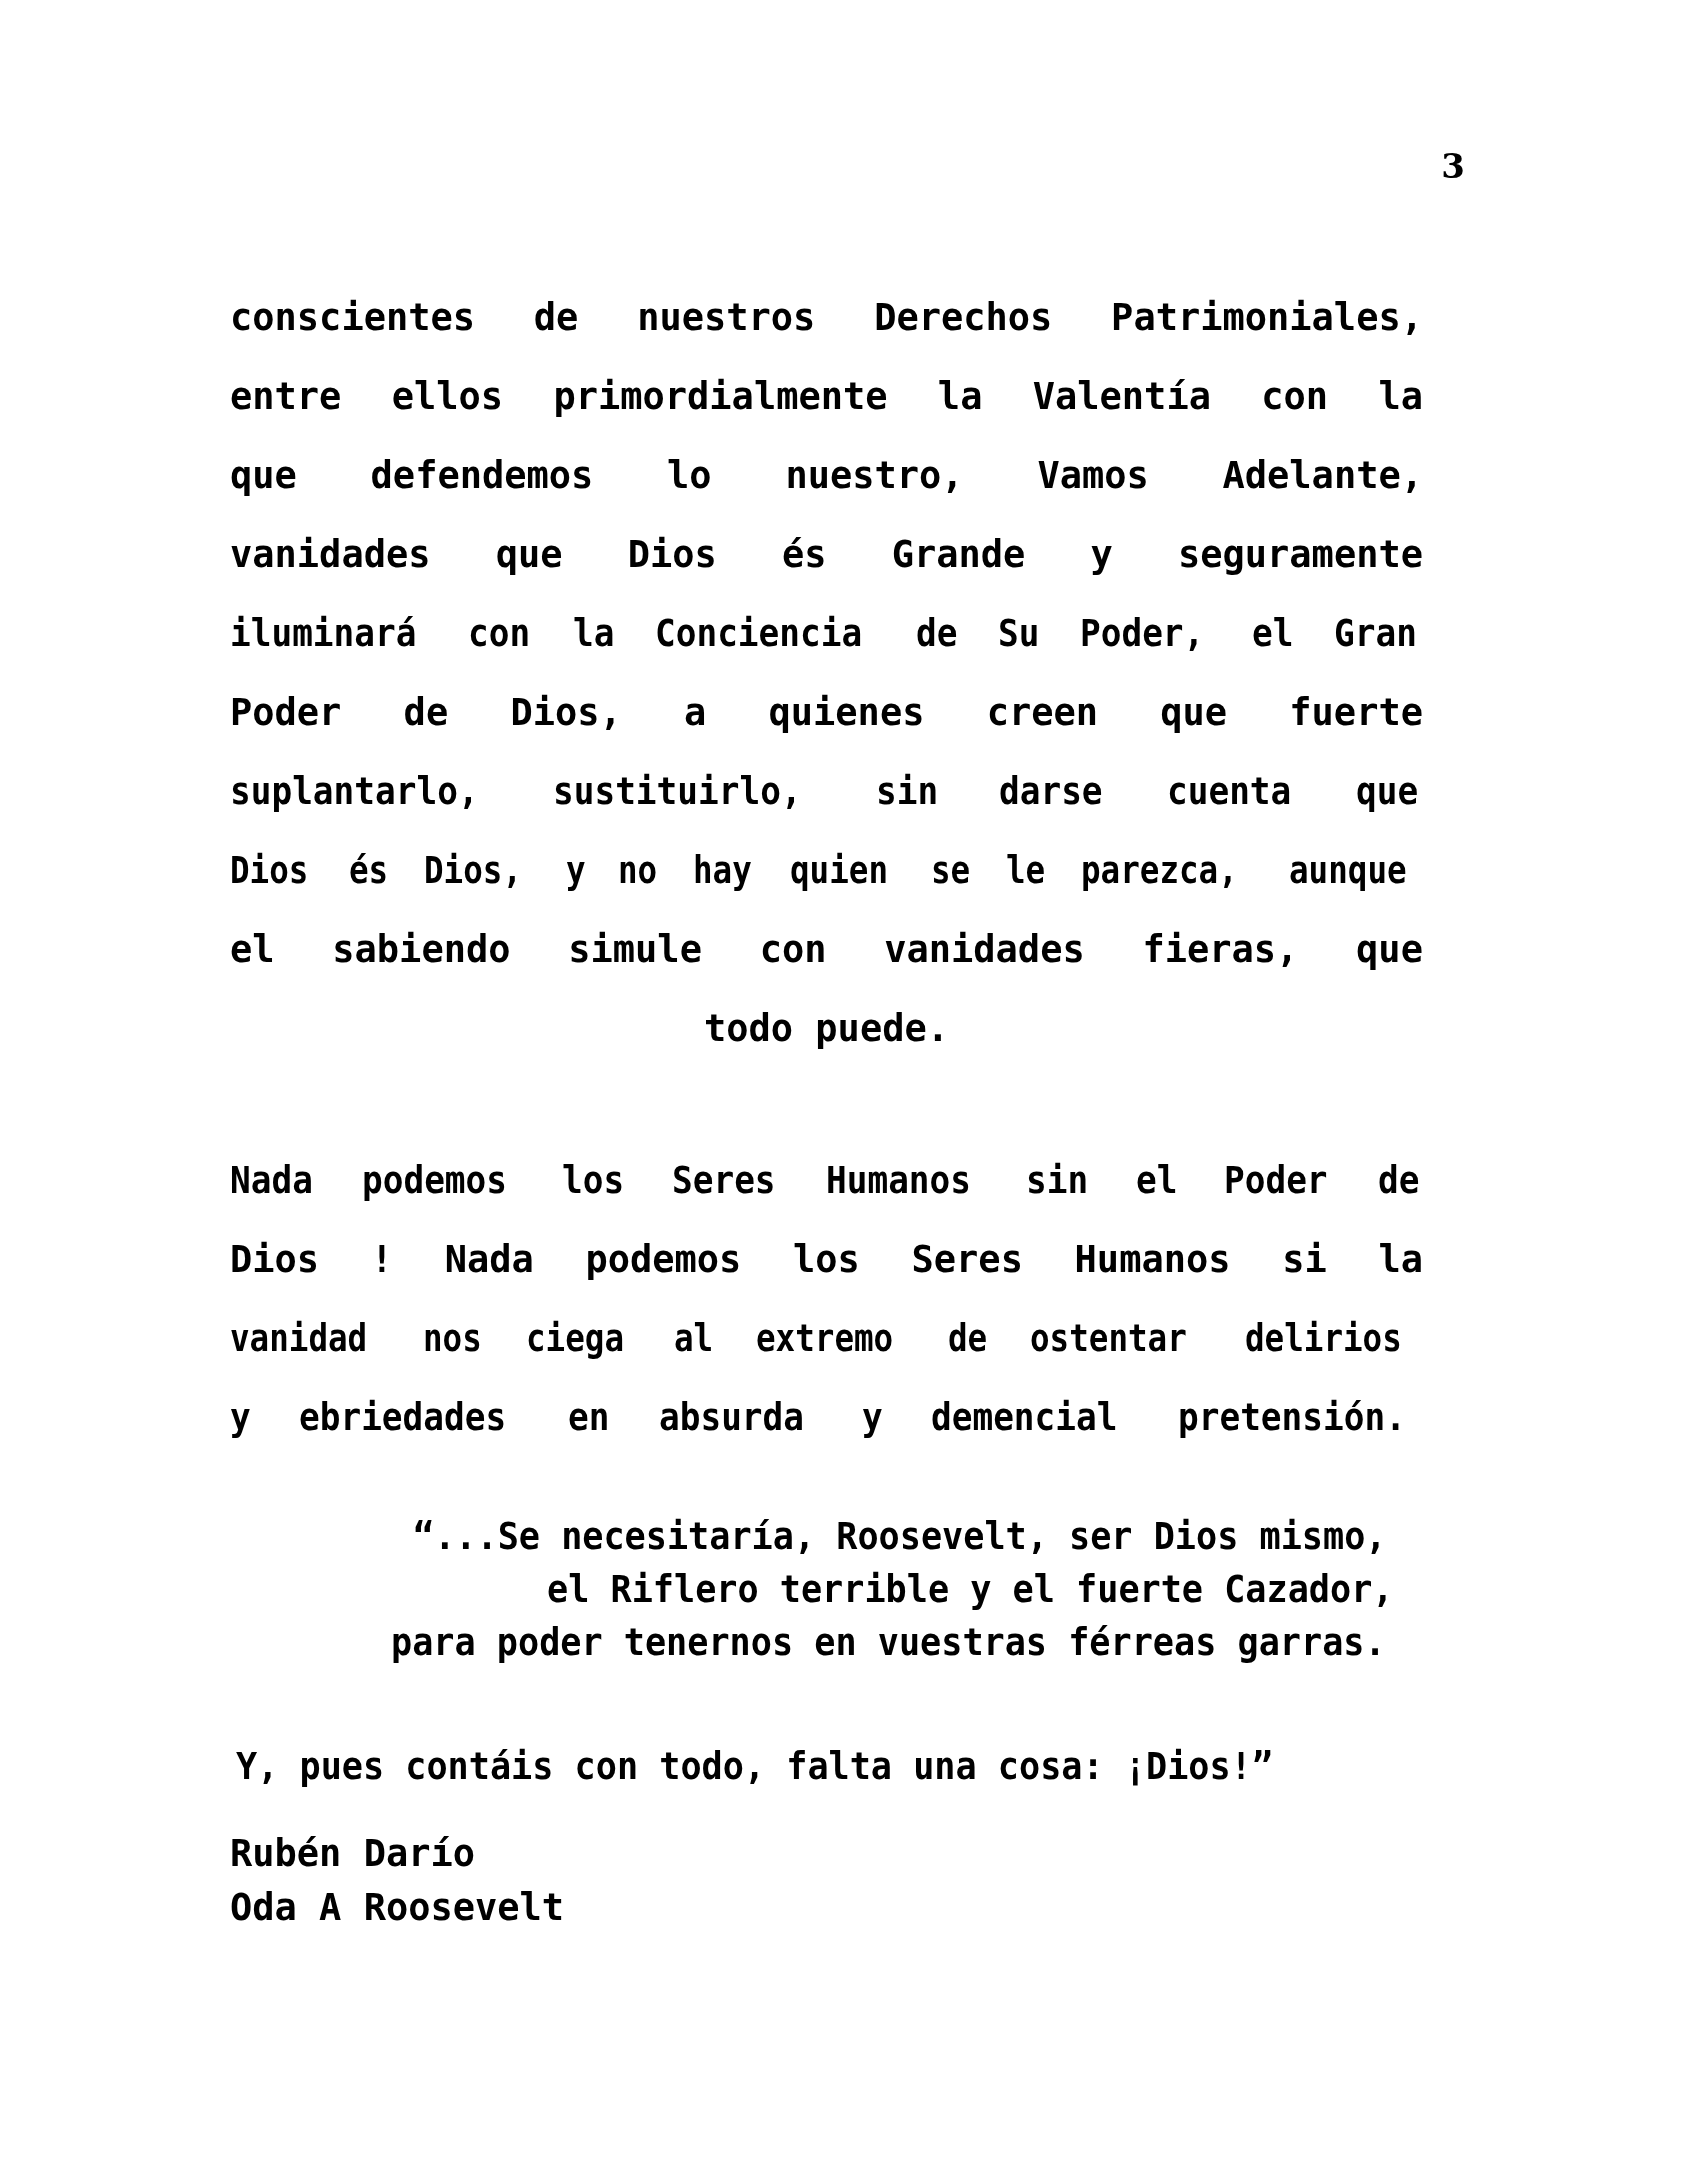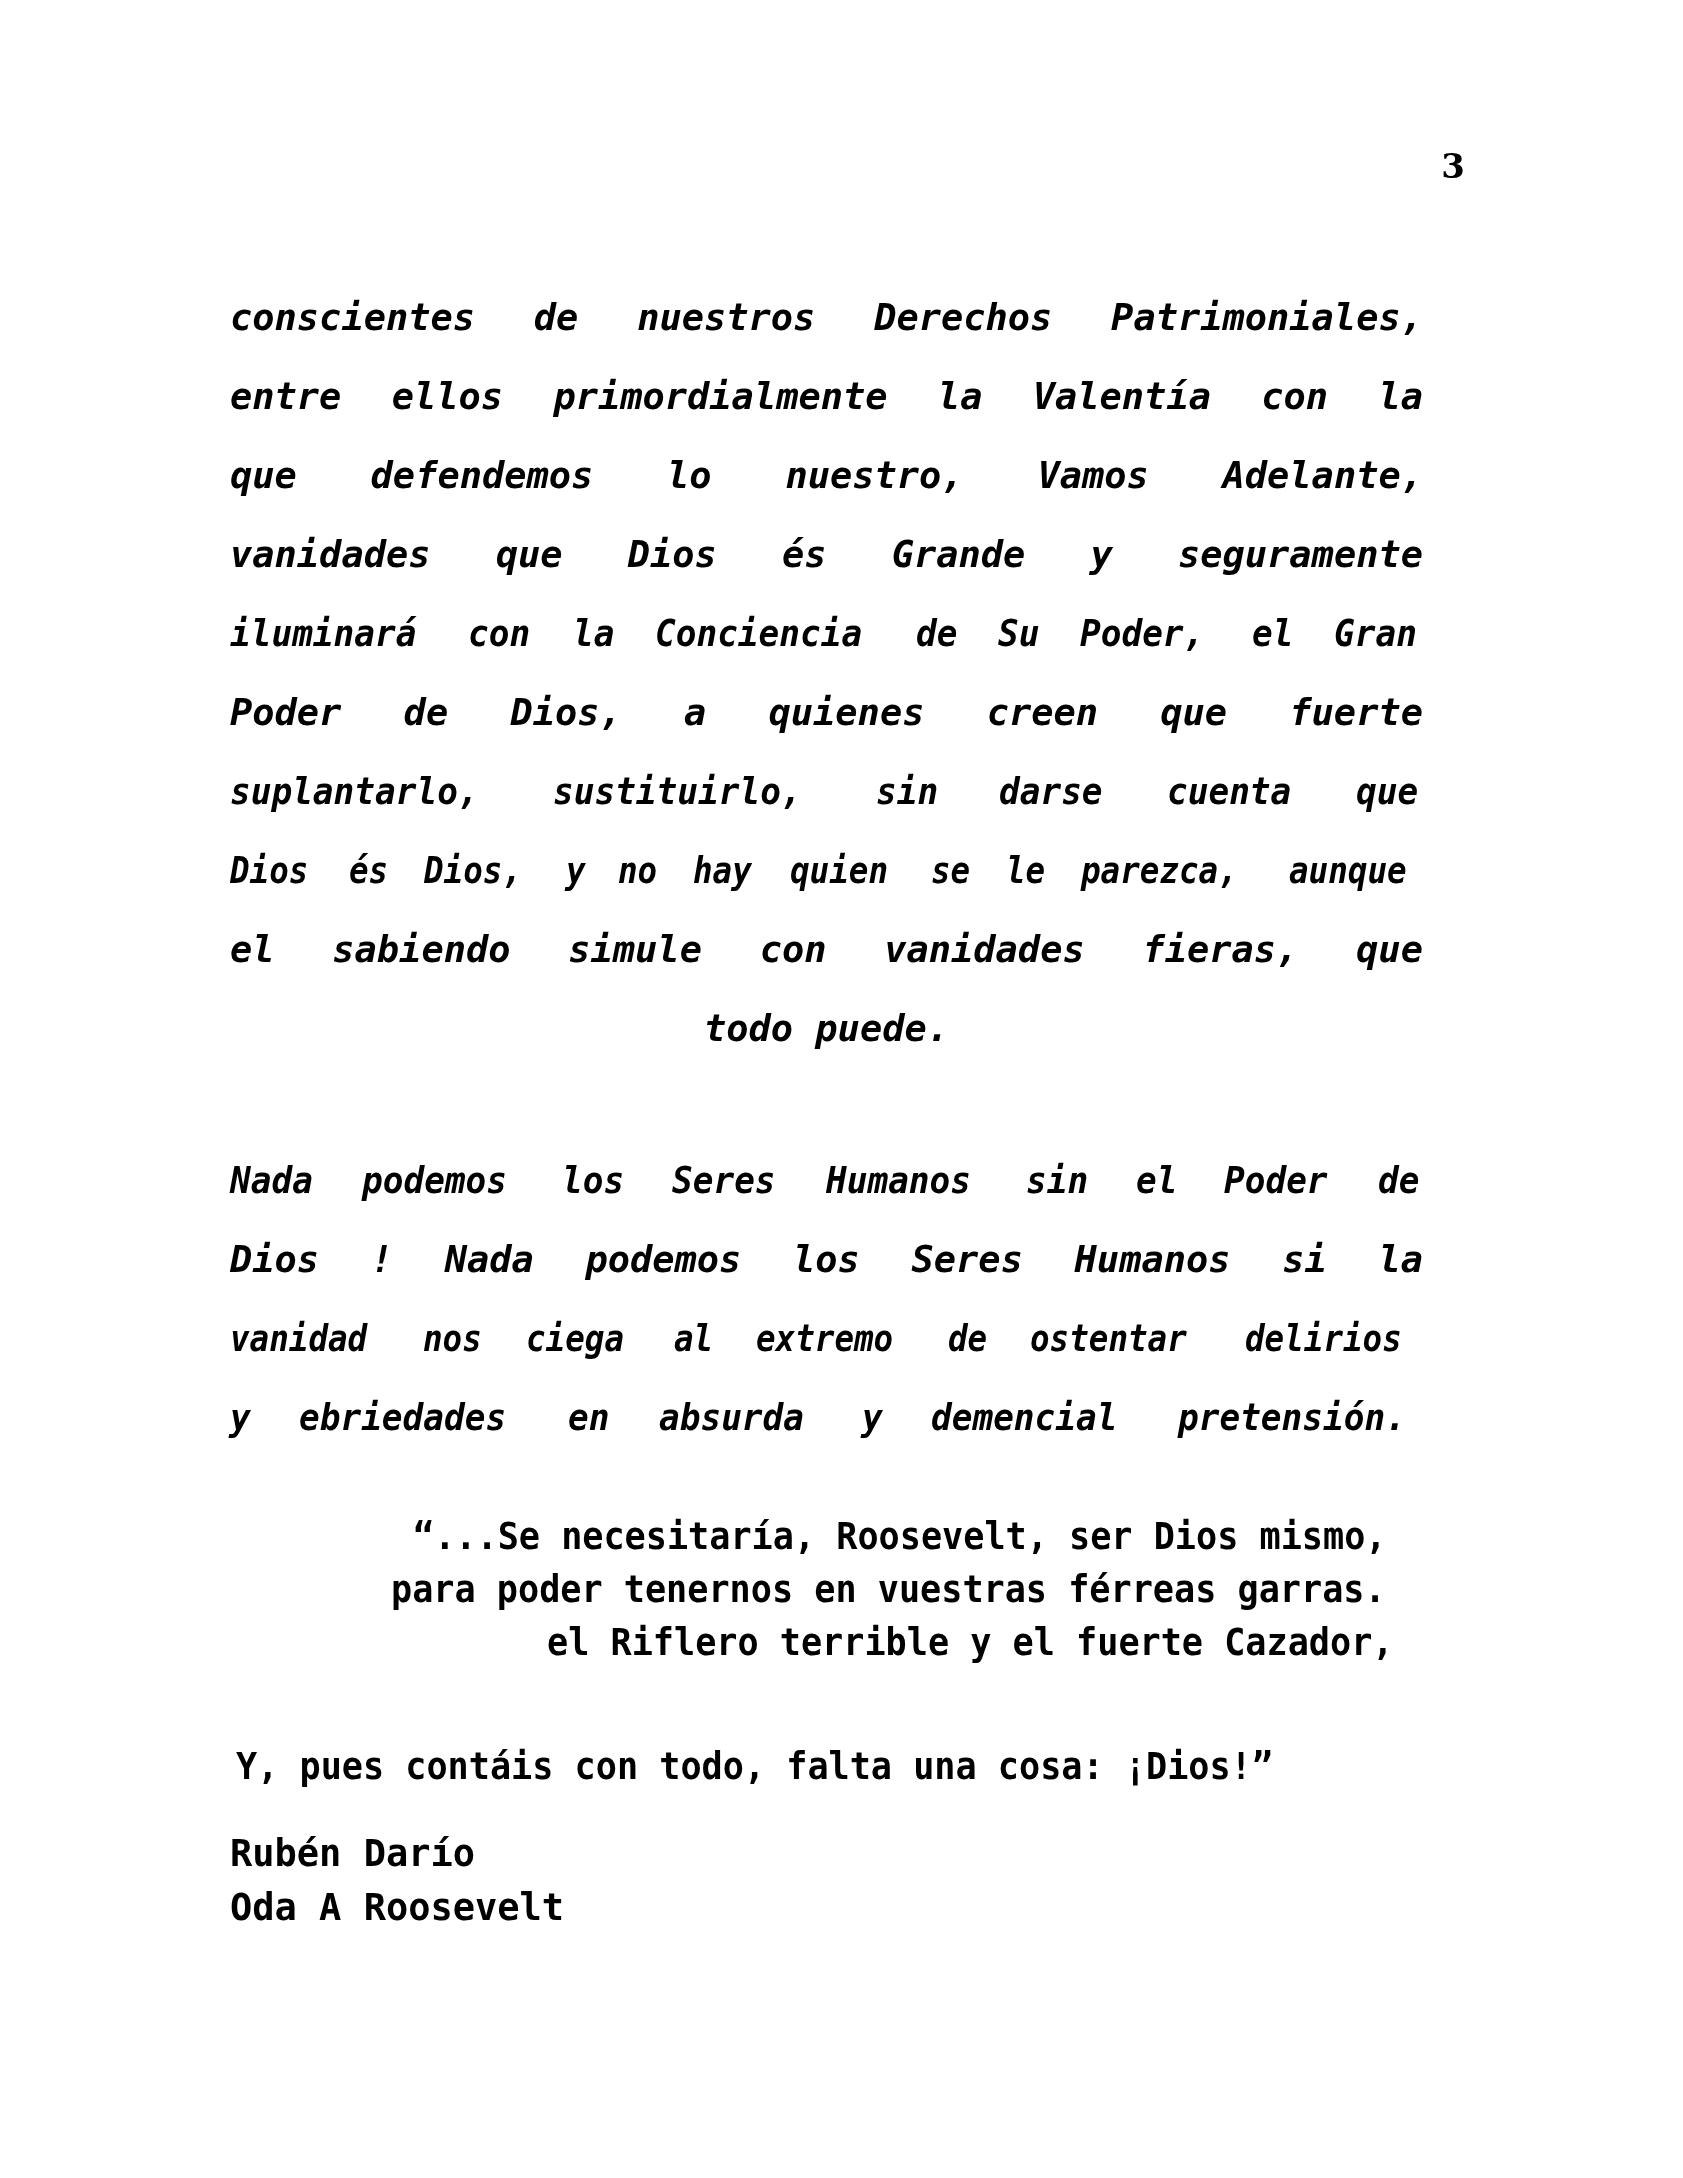--- a/index.html
+++ b/index.html
@@ -30,21 +30,20 @@
     line-height: 1;
     letter-spacing: 0;
   }
 
   
   .body-block {
     position: absolute;
     left: 230px;
     top: 259px;
     width: 1193px;
-    font-style: italic;
   }
 
   .para {
     margin: 0;
     padding: 0;
   }
   .para + .para {
     margin-top: 73px;
   }
 
@@ -157,22 +156,22 @@
       <div class="jline justify tight"><span class="w">Nada</span><span class="w">podemos</span><span class="w">los</span><span class="w">Seres</span><span class="w">Humanos</span><span class="w">sin</span><span class="w">el</span><span class="w">Poder</span><span class="w">de</span></div>
       <div class="jline justify"><span class="w">Dios</span><span class="w">!</span><span class="w">Nada</span><span class="w">podemos</span><span class="w">los</span><span class="w">Seres</span><span class="w">Humanos</span><span class="w">si</span><span class="w">la</span></div>
       <div class="jline justify tighter"><span class="w">vanidad</span><span class="w">nos</span><span class="w">ciega</span><span class="w">al</span><span class="w">extremo</span><span class="w">de</span><span class="w">ostentar</span><span class="w">delirios</span></div>
       <div class="jline justify tight"><span class="w">y</span><span class="w">ebriedades</span><span class="w">en</span><span class="w">absurda</span><span class="w">y</span><span class="w">demencial</span><span class="w">pretensión.</span></div>
     </div>
 
   </div>
 
   <div class="quote-block">
     <div class="qline"><span class="w">“...Se necesitaría, Roosevelt, ser Dios mismo,</span></div>
+    <div class="qline"><span class="w">el Riflero terrible y el fuerte Cazador,</span></div>
     <div class="qline"><span class="w">para poder tenernos en vuestras férreas garras.</span></div>
-    <div class="qline"><span class="w">el Riflero terrible y el fuerte Cazador,</span></div>
   </div>
 
   <div class="closing-line"><span class="w">Y, pues contáis con todo, falta una cosa: ¡Dios!”</span></div>
 
   <div class="attribution">
     <div class="aline">Rubén Darío</div>
     <div class="aline">Oda A Roosevelt</div>
   </div>
 
 </div>

